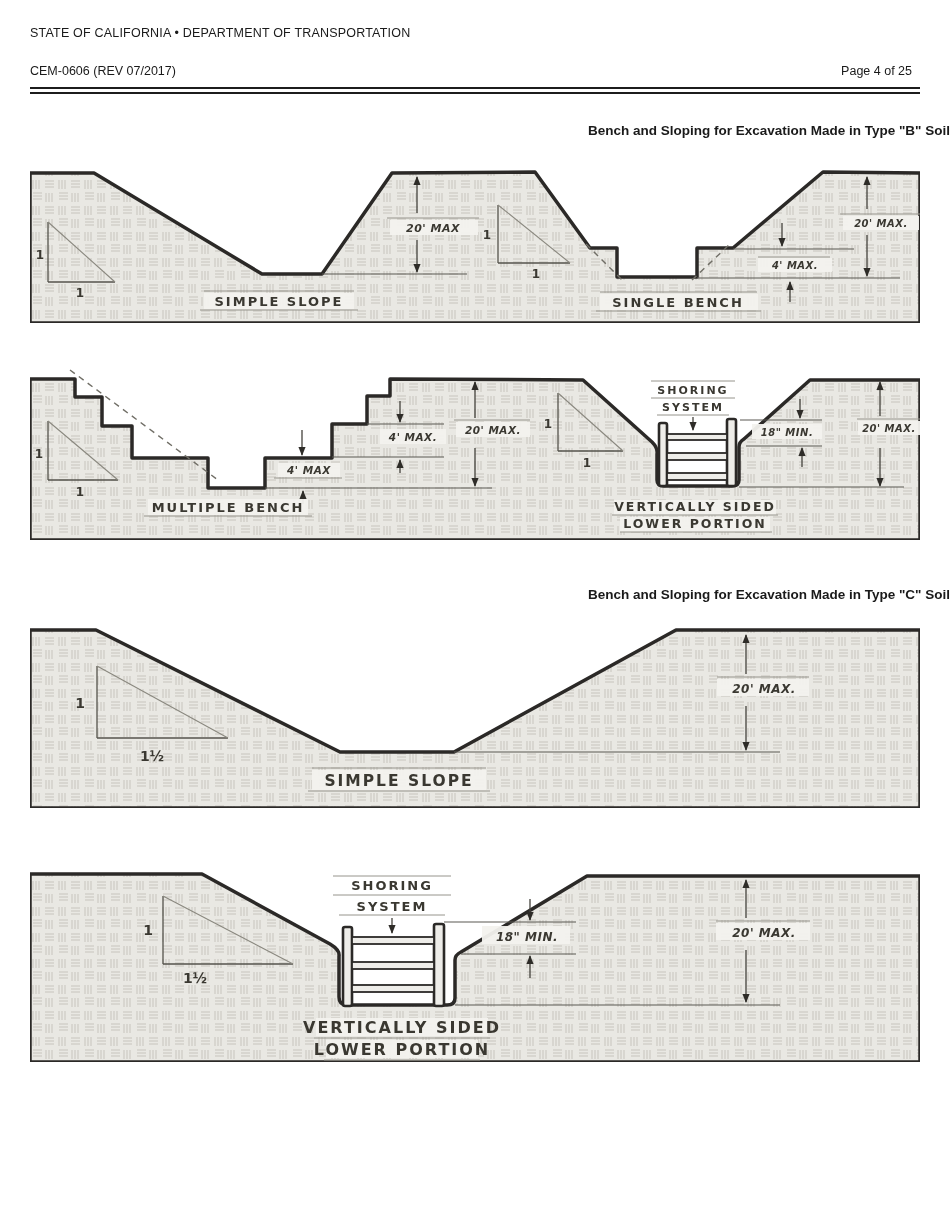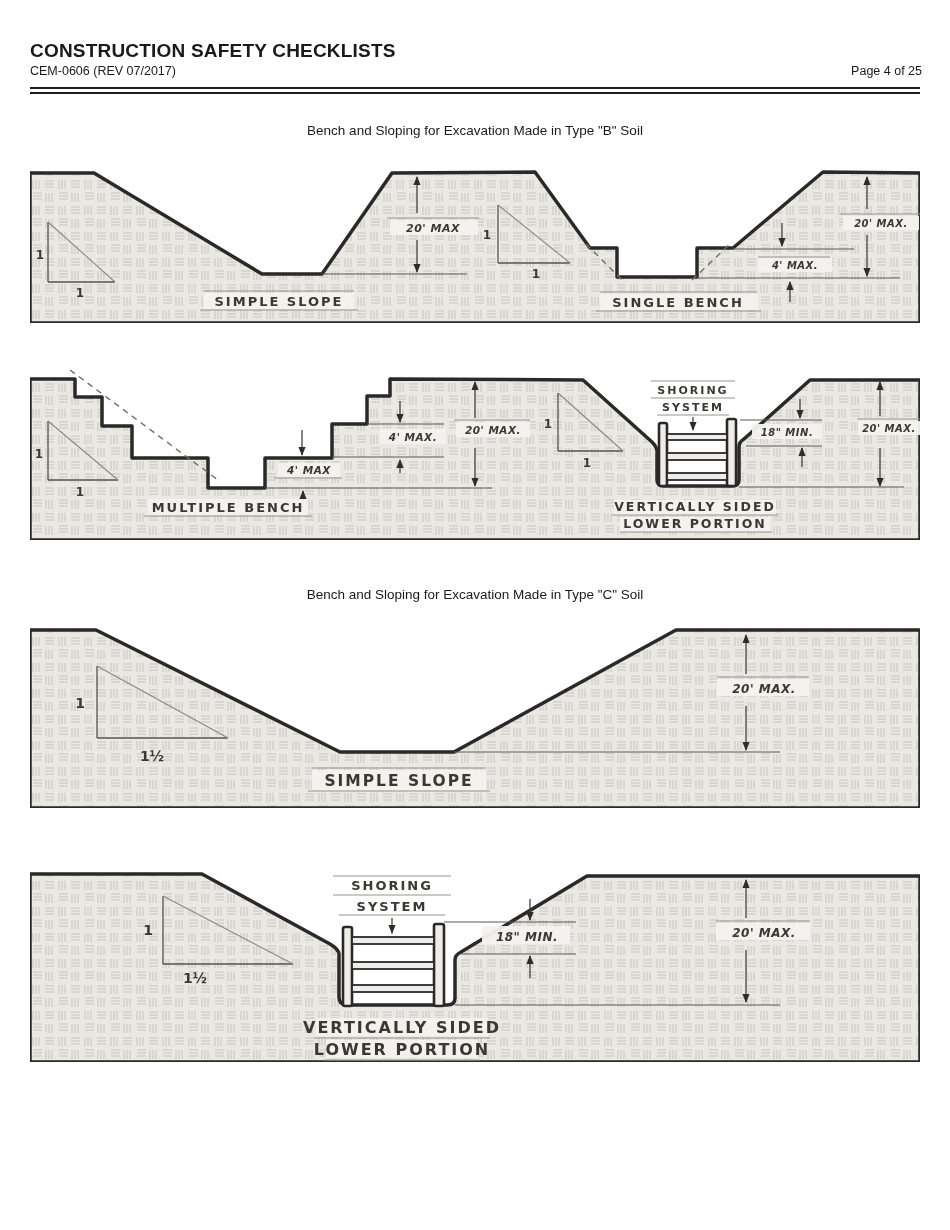--- a/index.html
+++ b/index.html
@@ -1,24 +1,24 @@
 <!DOCTYPE html>
 <html><head>
 <meta charset="utf-8">
 <style>
   html,body{margin:0;padding:0;background:#ffffff;}
   .page{position:relative;width:950px;height:1230px;background:#ffffff;
         font-family:"Liberation Sans",sans-serif;color:#1a1a1a;overflow:hidden;}
   .agency{position:absolute;left:30px;top:26px;font-size:12.5px;letter-spacing:.2px;}
   .doc-title{position:absolute;left:30px;top:40px;margin:0;font-size:19px;font-weight:bold;letter-spacing:.2px;}
   .form-number{position:absolute;left:30px;top:64px;font-size:12.5px;}
-  .page-indicator{position:absolute;right:28px;top:64px;font-size:12.5px;}
+  .page-indicator{position:absolute;right:38px;top:64px;font-size:12.5px;}
   .rule{position:absolute;left:30px;right:30px;height:0;border-top:2px solid #1c1c1c;}
   .rule1{top:87px;}.rule2{top:92px;}
-  .sec-title{position:absolute;left:0;width:100%;text-align:center;font-size:13.5px;font-weight:normal;}
+  .sec-title{position:absolute;left:0;width:100%;text-align:right;font-size:13.5px;font-weight:bold;}
   .t1{top:123px;}.t2{top:587px;}
   .strip{position:absolute;left:30px;}
   .s1{top:165px;}.s2{top:368px;}.s3{top:622px;}.s4{top:866px;}
   svg text{font-family:"DejaVu Sans",sans-serif;fill:#38362f;}
   .lbl{font-weight:bold;letter-spacing:2px;fill:#3a3831;}
   .dim{font-weight:bold;font-style:italic;letter-spacing:.5px;fill:#3a3831;}
   .ratio{font-weight:bold;fill:#3a3831;}
   .profile{stroke:#2b2927;stroke-width:3.5;stroke-linejoin:round;stroke-linecap:round;}
   .thin{stroke:#5b5953;stroke-width:1.1;}
   .dimline{stroke:#44423d;stroke-width:1.3;fill:none;}
@@ -28,21 +28,21 @@
   .lrule{stroke:#96948c;stroke-width:1;}
   .bg{fill:#f3f2ee;opacity:.95;}
   .rail{fill:#eeede9;stroke:#2b2927;stroke-width:2.6;}
   .beam{fill:#eeede9;stroke:#2b2927;stroke-width:1.8;}
 </style>
 </head>
 <body>
 
 <div class="page">
 
-  <h1 class="doc-title">CONSTRUCTION SAFETY CHECKLISTS</h1>
+  <div class="agency">STATE OF CALIFORNIA • DEPARTMENT OF TRANSPORTATION</div>
   <div class="form-number">CEM-0606 (REV 07/2017)</div>
   <div class="page-indicator">Page 4 of 25</div>
   <div class="rule rule1"></div>
   <div class="rule rule2"></div>
 
   <div class="sec-title t1">Bench and Sloping for Excavation Made in Type "B" Soil</div>
 
   <svg class="strip s1" width="890" height="158" viewBox="0 0 890 158">
     <defs>
       <pattern id="h1" width="26" height="26" patternUnits="userSpaceOnUse">

